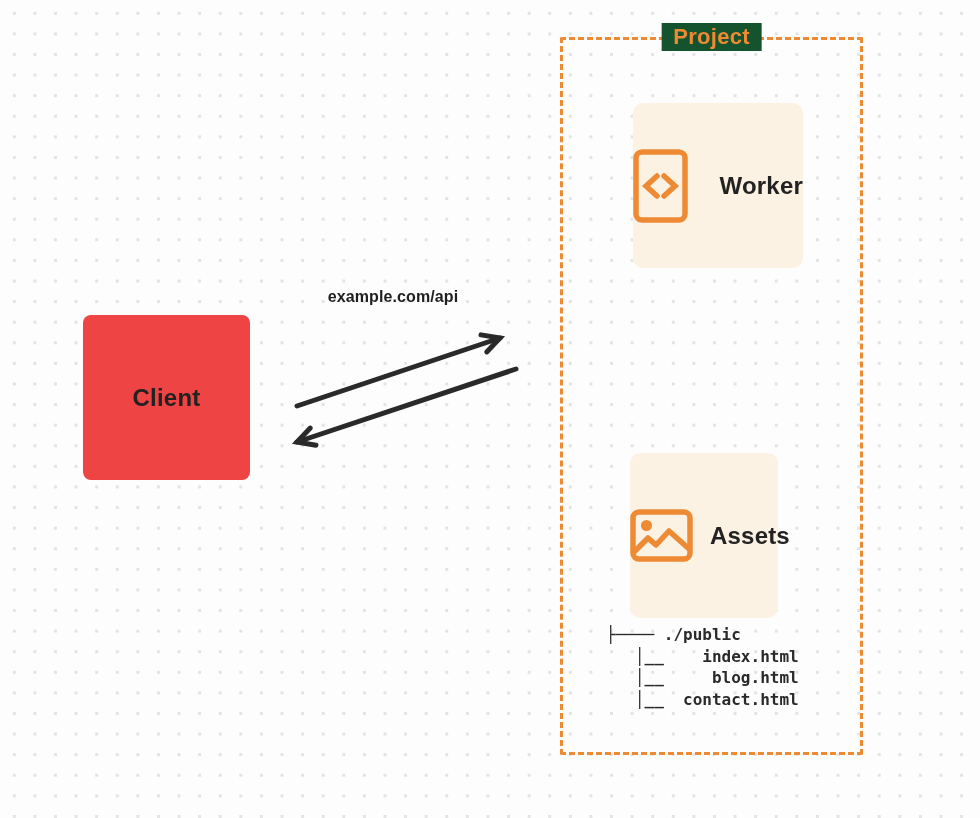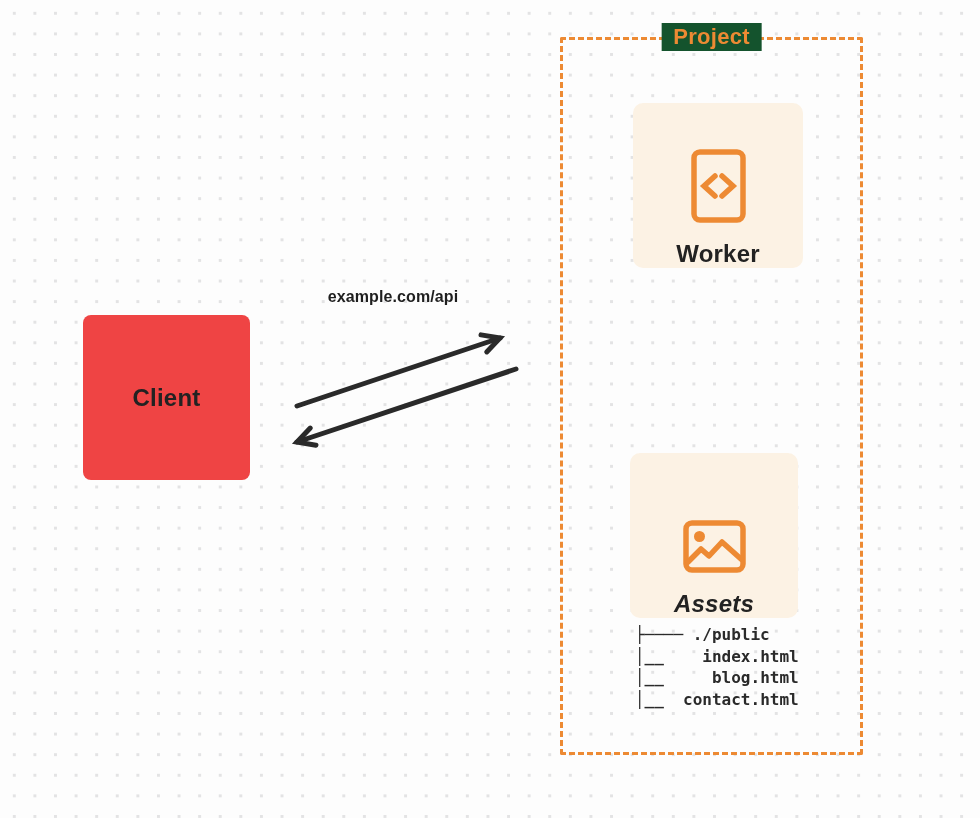--- a/index.html
+++ b/index.html
@@ -52,38 +52,37 @@
     color: #ED8A33;
     line-height: 28px;
     white-space: nowrap;
   }
 
   
   .card {
     position: absolute;
     background: #FCF2E4;
     border-radius: 10px;
-    display: flex; flex-direction: column;
-    align-items: center; justify-content: flex-end;
+    display: flex; flex-direction: row;
+    align-items: center; justify-content: space-between;
     gap: 17px;
   }
   .card-worker { left: 70px; top: 63px; width: 170px; height: 165px; }
-  .card-assets { left: 67px; top: 413px; width: 168px; height: 165px; font-style: italic; }
+  .card-assets { left: 67px; top: 413px; width: 148px; height: 165px; }
   .card .node-label { font-size: 24px; font-weight: bold; color: #222222; letter-spacing: 0.2px; }
   .icon-wrap { display: flex; align-items: center; justify-content: center; }
 
   
   .file-tree {
     position: absolute; left: 43px; top: 584px;
     font-family: "DejaVu Sans Mono", "Liberation Mono", monospace;
     font-size: 16px; font-weight: bold;
     line-height: 21.5px;
     color: #2A2A2A;
     white-space: pre;
-    text-align: center;
   }
 </style>
 </head>
 <body>
 
 <div class="stage">
 
   <div class="client-box">
     <span class="node-label">Client</span>
   </div>

